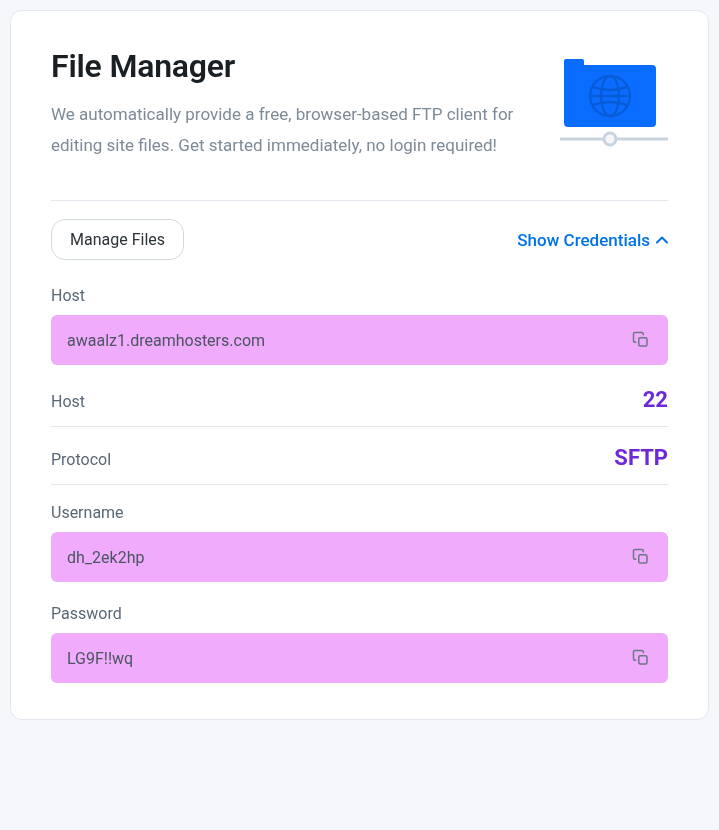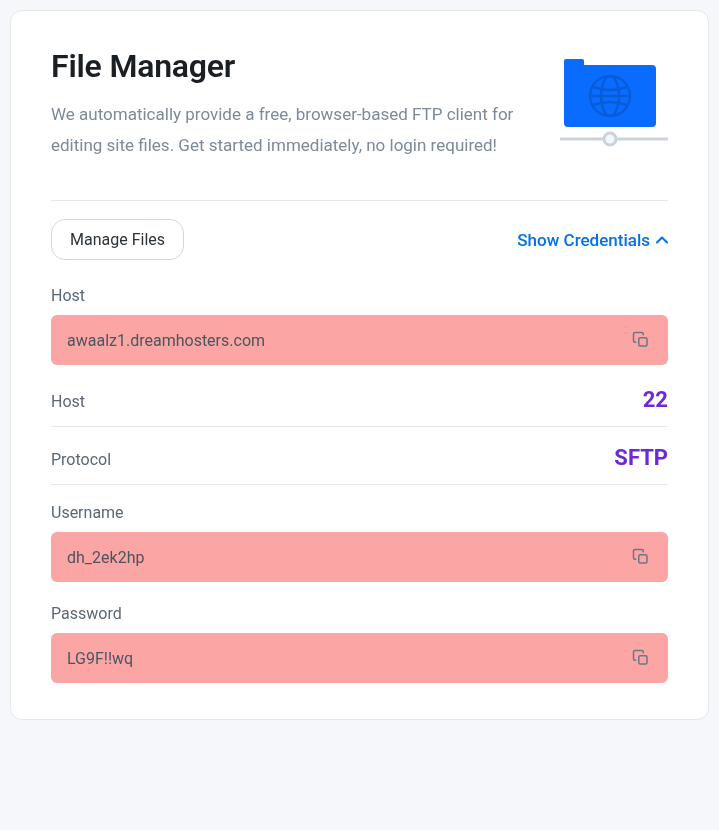--- a/index.html
+++ b/index.html
@@ -81,21 +81,21 @@
     .show-credentials .chevron {
       font-size: 13px;
     }
     .field-label {
       font-size: 16px;
       color: #5a6875;
       margin-bottom: 10px;
       font-weight: 400;
     }
     .copy-box {
-      background: #fca5a5;
+      background: #f0abfc;
       border-radius: 6px;
       padding: 14px 16px;
       display: flex;
       justify-content: space-between;
       align-items: center;
       margin-bottom: 22px;
     }
     .copy-box .value {
       font-size: 16px;
       color: #4a5560;

